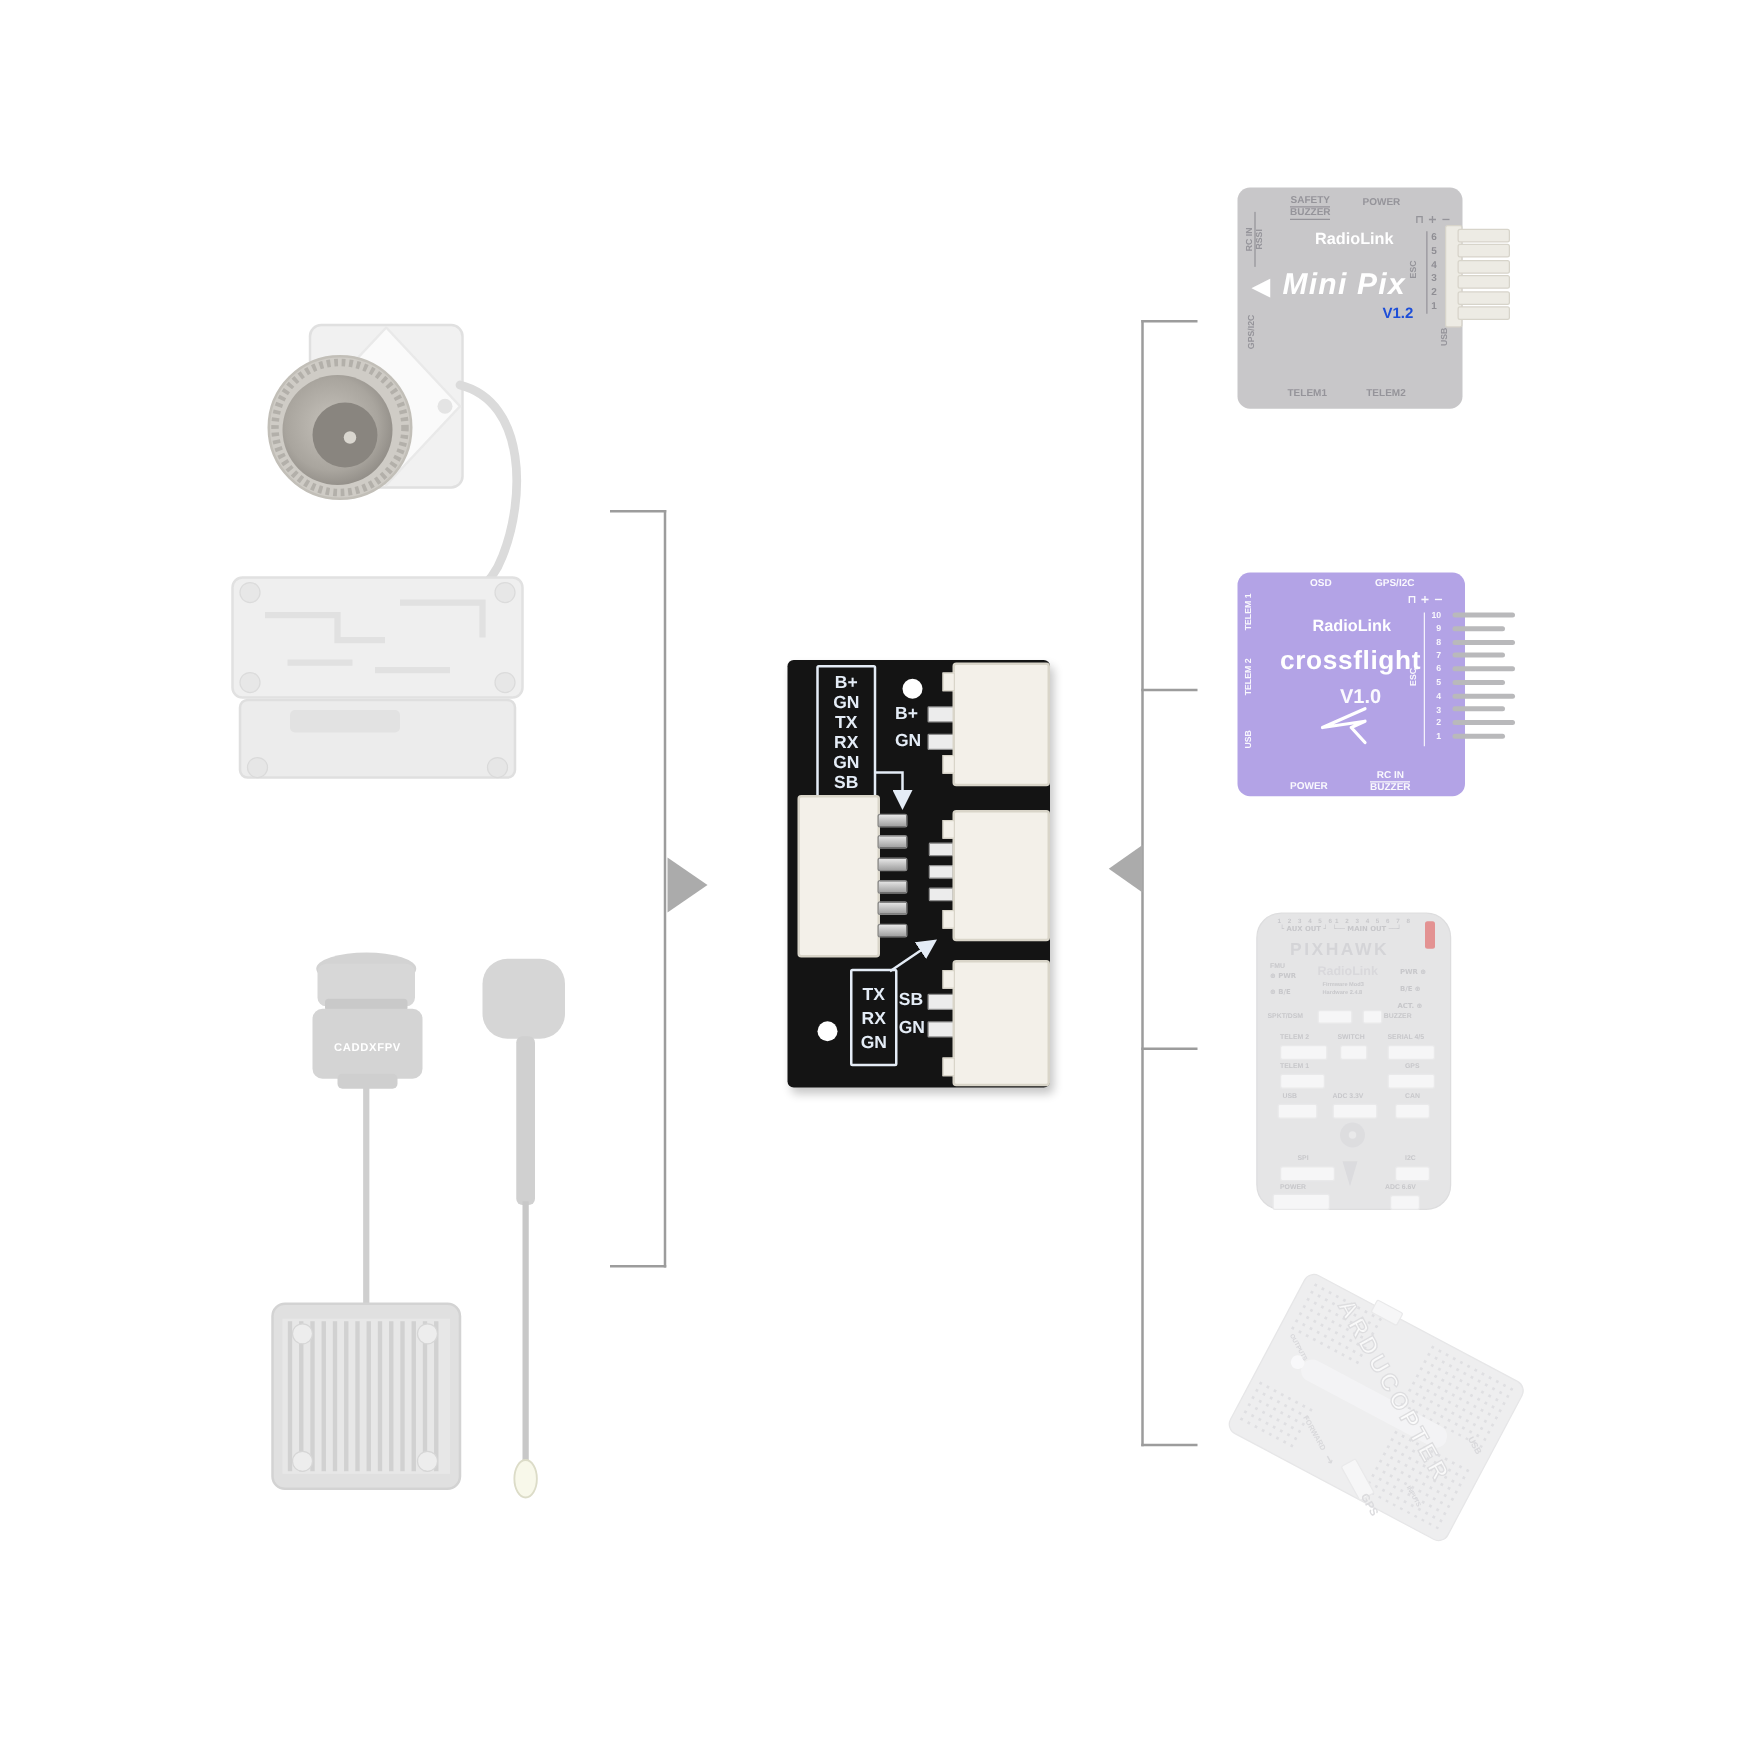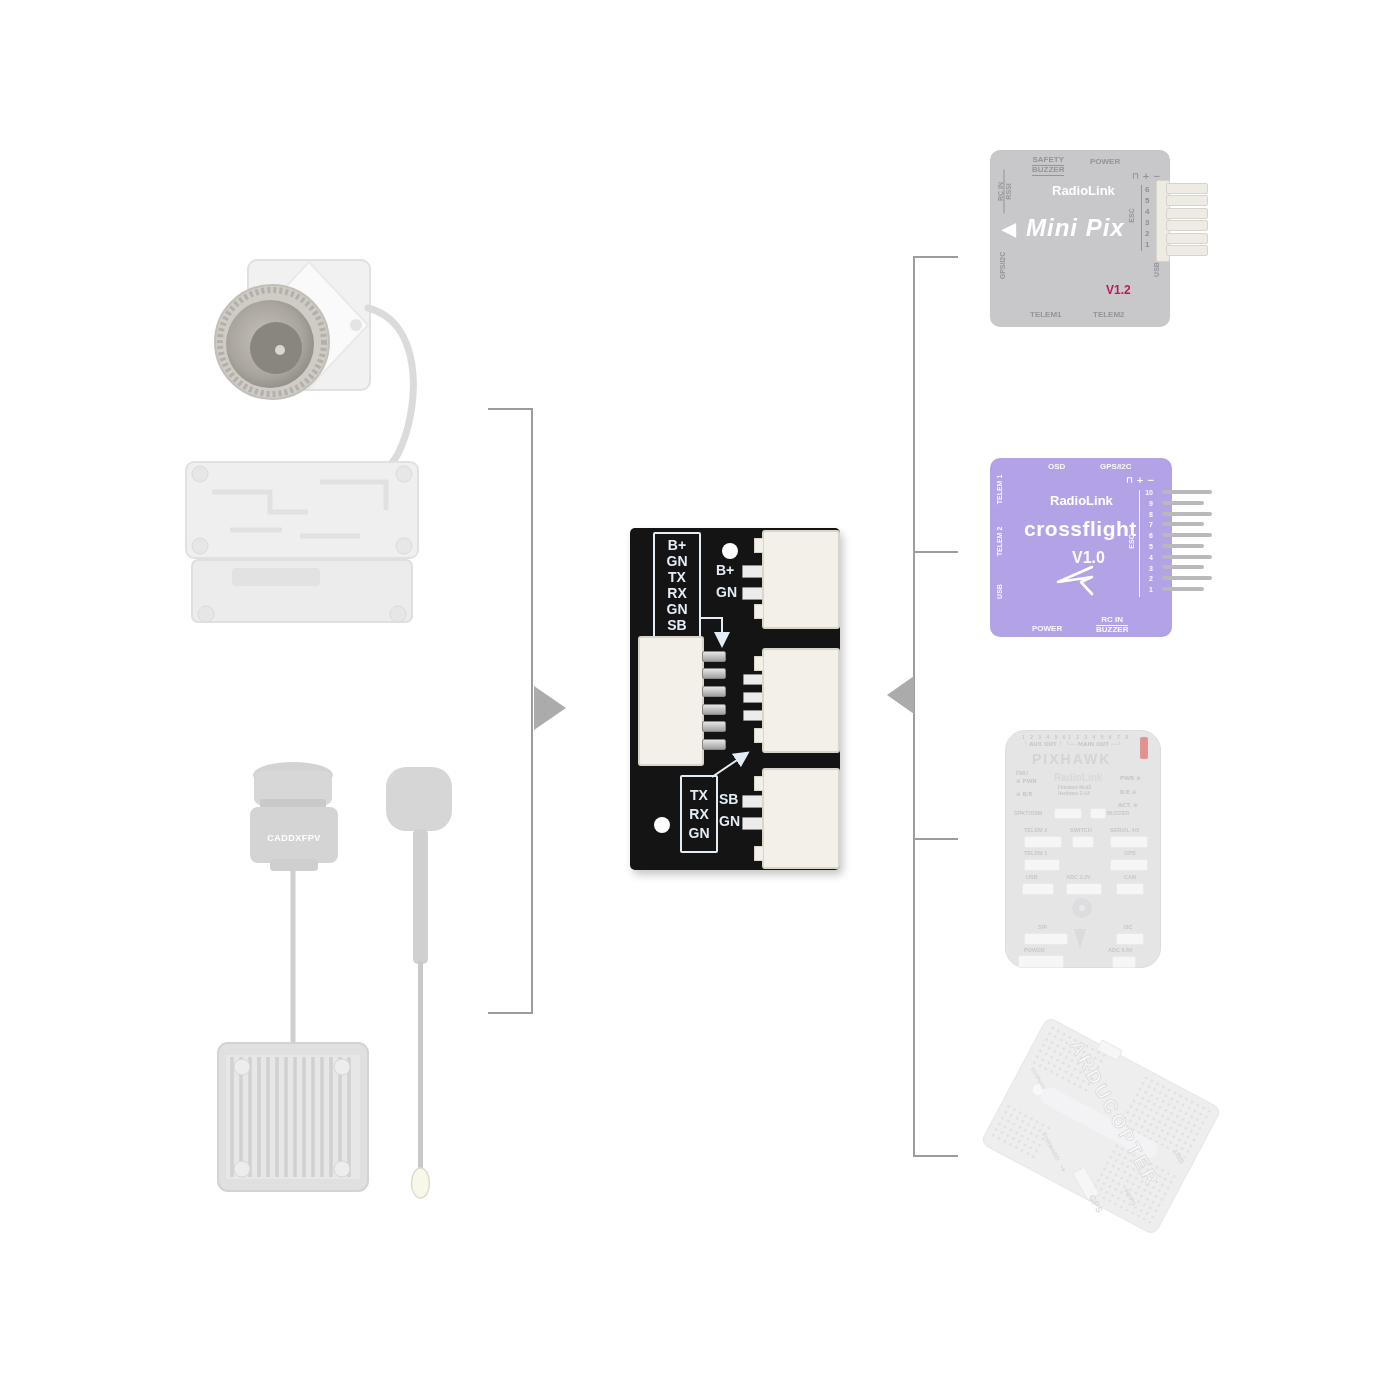--- a/index.html
+++ b/index.html
@@ -205,21 +205,21 @@
       <div style="border-bottom:1px solid #95949a;padding-bottom:1px;">BUZZER</div>
     </div>
     <span class="lbl sm" style="left:100px;top:8px;">POWER</span>
     <div class="lbl sm rot90n" style="left:-8px;top:34px;width:44px;font-size:7px;text-align:center;">
       <div style="border-bottom:1px solid #95949a;">RC IN</div>
       <div>RSSI</div>
     </div>
     <span class="lbl" style="left:62px;top:34px;font-size:13px;color:#ffffff;">RadioLink</span>
     <span class="lbl" style="left:12px;top:70px;font-size:18px;color:#ffffff;">◀</span>
     <span class="lbl" style="left:36px;top:66px;font-size:24px;font-style:italic;color:#ffffff;letter-spacing:1px;">Mini Pix</span>
-    <span class="lbl" style="left:116px;top:94px;font-size:12px;color:#be185d;margin-top:40px;">V1.2</span>
+    <span class="lbl" style="left:116px;top:94px;font-size:12px;color:#1d4ed8;">V1.2</span>
     <div class="lbl sm rot90n" style="left:-12px;top:112px;width:48px;font-size:7px;text-align:center;">GPS/I2C</div>
     <span class="lbl sm sym" style="left:142px;top:22px;font-size:9px;">⊓ + −</span>
     <div class="abs" style="left:151px;top:35px;width:1px;height:66px;background:#95949a;"></div>
     <div class="abs" style="left:155px;top:34px;display:flex;flex-direction:column;color:#8f8e94;font-weight:700;font-size:8px;line-height:11px;">
       <span>6</span>
       <span>5</span>
       <span>4</span>
       <span>3</span>
       <span>2</span>
       <span>1</span>

